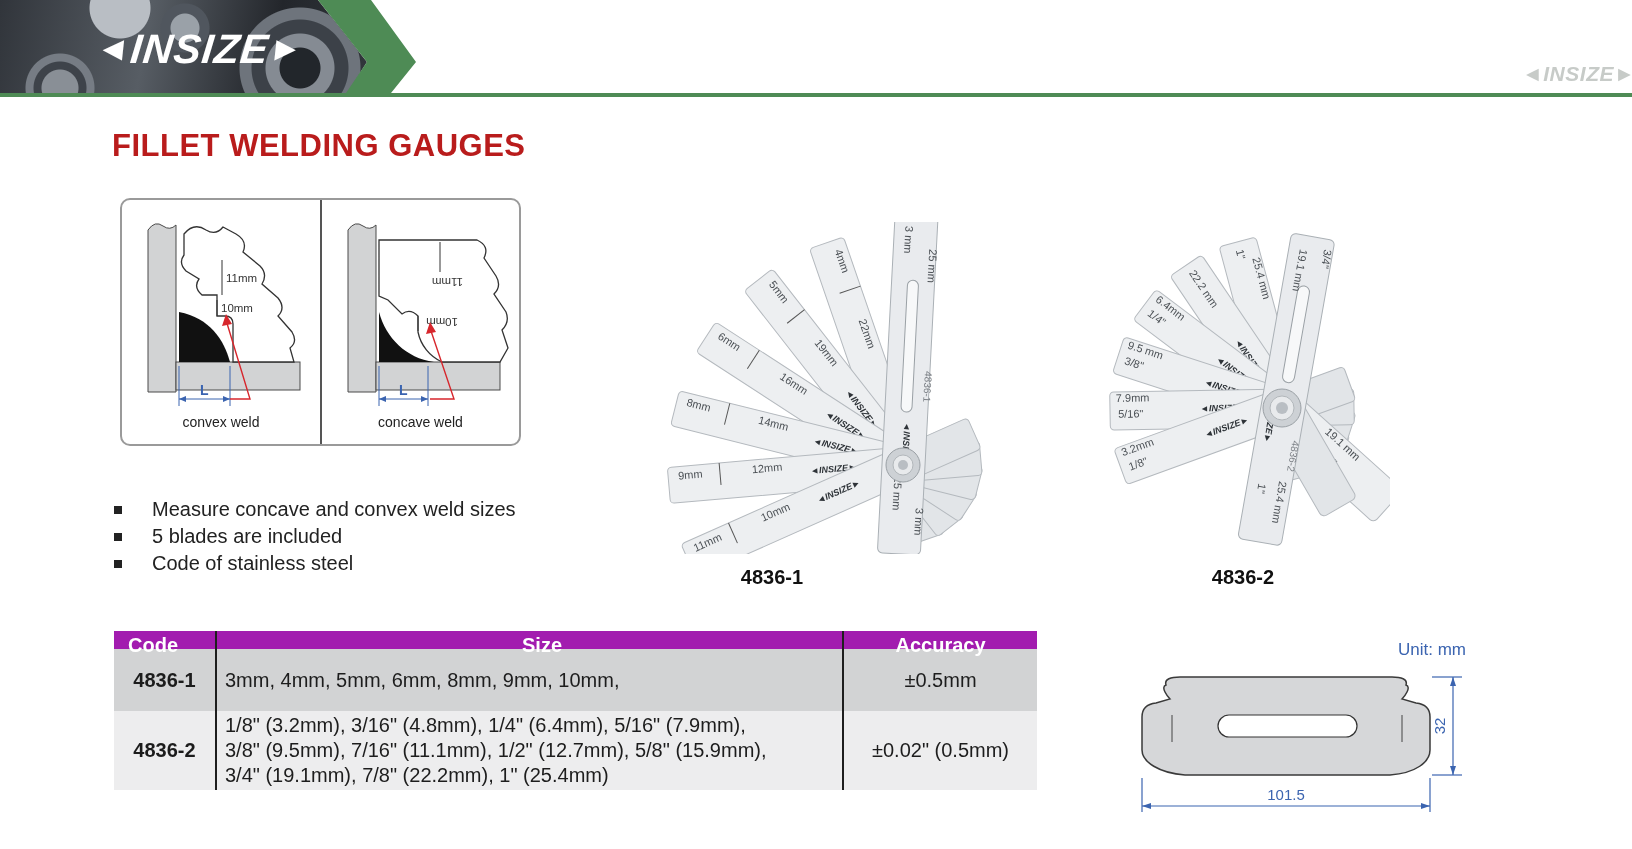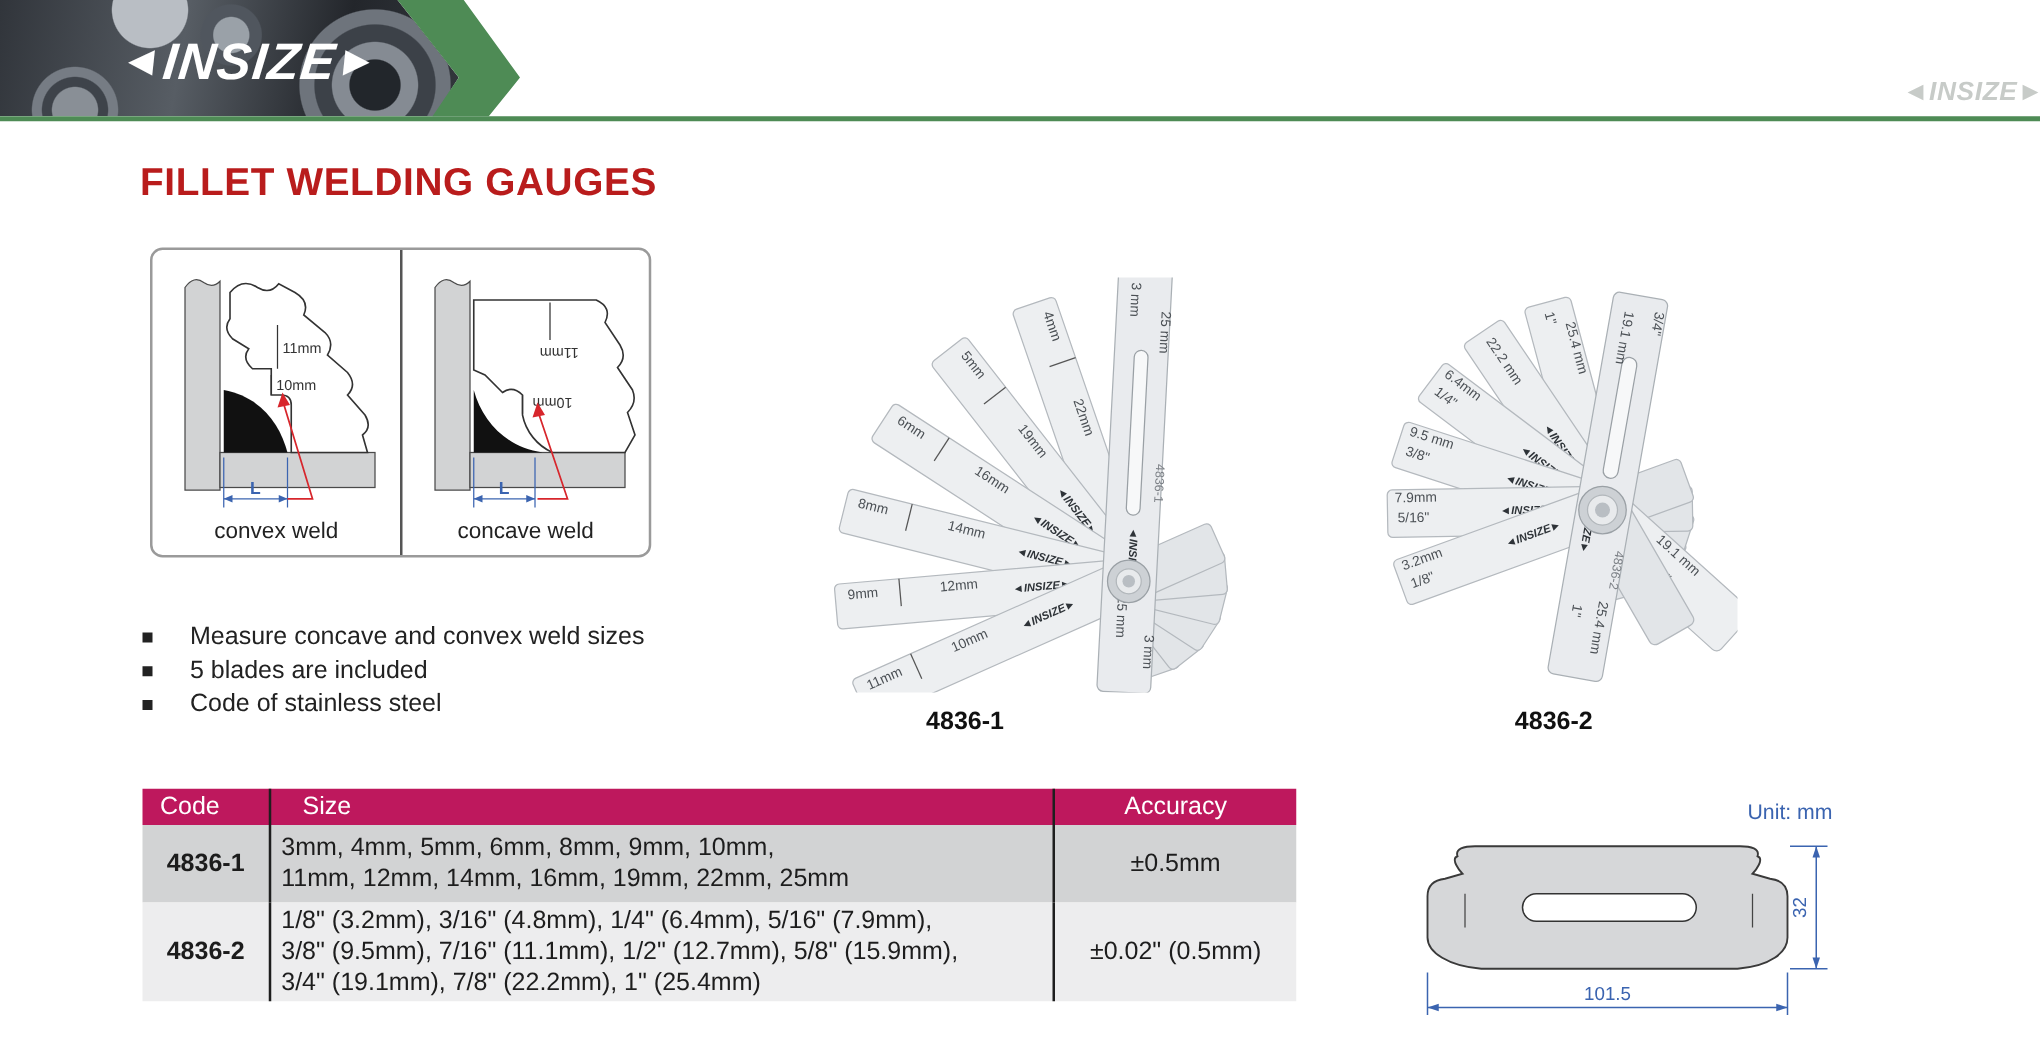--- a/index.html
+++ b/index.html
@@ -26,21 +26,21 @@
 
   
   #title{left:112px;top:128px;font-size:31px;font-weight:bold;letter-spacing:.5px;color:#b91c1c;}
 
   
   #weldbox{left:120px;top:198px;width:397px;height:244px;border:2px solid #9a9a9a;
            border-radius:10px;background:#fff;display:flex;}
   .panel{width:198px;position:relative;}
   .panel.right{border-left:2px solid #555;}
   .cap{position:absolute;left:0;top:214px;width:100%;text-align:center;
-       font-size:18px;color:#222;}
+       font-size:14px;color:#222;}
   svg{font-family:"Liberation Sans",sans-serif;}
   .dimtxt{font-size:11.5px;fill:#333;}
   .Ltxt{font-size:14px;fill:#3b64b0;font-weight:bold;}
 
   
   #features{left:112px;top:498px;font-size:20px;color:#222;}
   #features .li{display:flex;align-items:flex-start;margin-bottom:4px;line-height:23px;gap:21px;}
   #features .sq{width:8px;height:8px;background:#222;margin:8px 9px 0 2px;flex:0 0 auto;}
 
   
@@ -53,24 +53,24 @@
   .etch{font-size:9px;font-weight:bold;font-style:italic;fill:#2e3338;}
   .etchlight{font-size:10px;fill:#7c8086;}
   .pivot1{fill:#cdd1d5;stroke:#9aa0a5;stroke-width:1;}
   .pivot2{fill:#e8eaec;stroke:#b2b7bb;stroke-width:1;}
   .pivot3{fill:#b9bec3;}
   .plabel{font-size:20px;font-weight:bold;color:#111;text-align:center;width:170px;}
 
   
   #spec-table{left:114px;top:631px;width:923px;font-size:20px;}
   .trow{display:grid;grid-template-columns:101px 627px 195px;}
-  .th{background:#be185d;color:#fff;font-weight:normal;height:29px;line-height:29px;}
+  .th{background:#a21caf;color:#fff;font-weight:bold;height:18px;line-height:29px;}
   .th .c1{padding-left:14px;}
   .c2,.c3{border-left:2px solid #1e1e1e;}
-  .th .c2{padding-left:25px;}
+  .th .c2{padding-left:25px;text-align:center;}
   .th .c3{text-align:center;}
   .r1{background:#d2d3d4;height:62px;}
   .r2{background:#ededee;height:79px;}
   .code{font-weight:bold;display:flex;align-items:center;justify-content:center;}
   .size{padding-left:8px;display:flex;flex-direction:column;justify-content:center;
         line-height:25px;color:#1d1d1d;}
   .acc{display:flex;align-items:center;justify-content:center;color:#1d1d1d;}
 
   
   #unitmm{left:1398px;top:640px;color:#3b64b0;font-size:17px;}
@@ -295,21 +295,20 @@
   <div id="spec-table" class="abs">
     <div class="trow th">
       <div class="c1">Code</div>
       <div class="c2">Size</div>
       <div class="c3">Accuracy</div>
     </div>
     <div class="trow r1">
       <div class="c1 code">4836-1</div>
       <div class="c2 size">
         <div>3mm, 4mm, 5mm, 6mm, 8mm, 9mm, 10mm,</div>
-        <div>11mm, 12mm, 14mm, 16mm, 19mm, 22mm, 25mm</div>
       </div>
       <div class="c3 acc">±0.5mm</div>
     </div>
     <div class="trow r2">
       <div class="c1 code">4836-2</div>
       <div class="c2 size">
         <div>1/8" (3.2mm), 3/16" (4.8mm), 1/4" (6.4mm), 5/16" (7.9mm),</div>
         <div>3/8" (9.5mm), 7/16" (11.1mm), 1/2" (12.7mm), 5/8" (15.9mm),</div>
         <div>3/4" (19.1mm), 7/8" (22.2mm), 1" (25.4mm)</div>
       </div>

